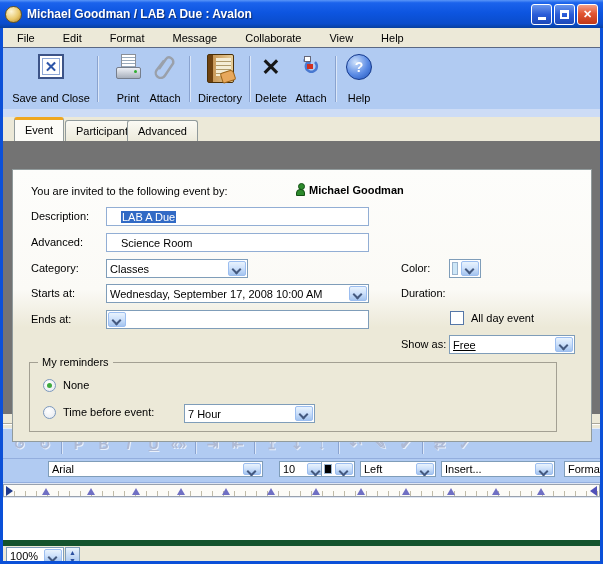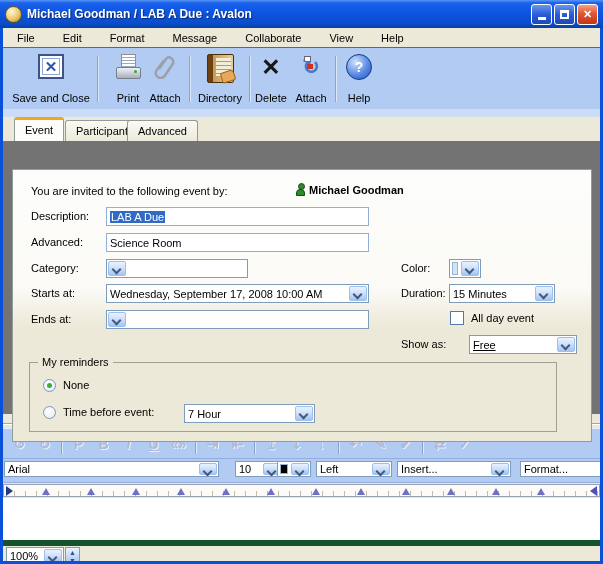--- a/index.html
+++ b/index.html
@@ -51,21 +51,21 @@
   
   .tabzone{position:absolute;left:3px;right:3px;top:117px;height:24px;background:#ece9d8;z-index:3;}
   .tab{position:absolute;bottom:0;height:21px;line-height:20px;padding:0 10px;background:linear-gradient(#fbfaf4,#eceadb);
     border:1px solid #919b9c;border-bottom:none;border-radius:3px 3px 0 0;box-sizing:border-box;}
   .tab.active{height:24px;line-height:21px;background:#fcfcf8;border-top:3px solid #efa71f;z-index:4;}
   
   .panel{position:absolute;left:12px;top:141px;width:580px;height:273px;border:1px solid #919b9c;box-sizing:border-box;
     background:linear-gradient(180deg,#fdfdfb 0%,#fbfaf6 44%,#ece9d8 58%,#ece9d8 100%);z-index:2;margin-top:28px;}
   .flabel{position:absolute;white-space:nowrap;}
   .tinput{position:absolute;height:19px;background:#fff;border:1px solid #92aed4;box-sizing:border-box;
-    display:flex;align-items:center;padding:0 3px;white-space:nowrap;overflow:hidden;}
+    display:flex;align-items:center;padding:0 14px;white-space:nowrap;overflow:hidden;}
   .sel{background:#316ac5;color:#fff;padding:0 1px;}
   .combo{position:absolute;height:19px;background:#fff;border:1px solid #7f9db9;box-sizing:border-box;display:flex;align-items:stretch;overflow:hidden;}
   .ctxt{flex:1;display:flex;align-items:center;padding:0 3px;white-space:nowrap;overflow:hidden;}
   .arw{width:16px;margin:1px;background:linear-gradient(180deg,#e9f3fd,#cfe2fb 45%,#a4c4ef);border:1px solid #9cbef0;border-radius:2px;position:relative;flex:none;}
   .arw::after{content:"";position:absolute;left:4px;top:4px;width:5px;height:5px;border-right:2px solid #44597f;border-bottom:2px solid #44597f;transform:rotate(45deg);}
   .swatch{flex:1;margin:2px;border:1px solid #9ab4cf;}
   .cbx{position:absolute;width:14px;height:14px;background:#fff;border:1px solid #5577a8;box-sizing:border-box;}
   .radio{position:absolute;width:13px;height:13px;border-radius:50%;background:radial-gradient(circle at 40% 35%,#fff,#e4e8ee);border:1px solid #7b98bd;box-sizing:border-box;}
   .radio.sel-on::after{content:"";position:absolute;left:3px;top:3px;width:5px;height:5px;border-radius:50%;background:#3faa3f;}
   .fs{position:absolute;left:16px;top:192px;width:528px;height:70px;border:1px solid #a3a093;box-sizing:border-box;}
@@ -77,21 +77,21 @@
   .splitter{position:absolute;left:3px;right:3px;top:414px;height:14px;background:#ece9d8;}
   .groove{position:absolute;left:0;right:0;top:9px;height:1px;background:#aaa79a;box-shadow:0 1px 0 #fff;}
   .sp-arrow{position:absolute;left:297px;top:3px;width:0;height:0;border-left:5px solid transparent;border-right:5px solid transparent;border-bottom:6px solid #5a6a72;}
   
   .fmtbar{position:absolute;left:3px;right:3px;top:428px;height:30px;background:#b1cbf2;border-top:1px solid #e4edfb;
     display:flex;align-items:center;padding:0 4px;box-sizing:border-box;}
   .fic{width:25px;text-align:center;font-size:14px;font-weight:bold;color:#aeb9d4;text-shadow:1px 1px 0 #e9f0fb;cursor:default;}
   .fsep{width:1px;height:20px;background:#8aa3cf;box-shadow:1px 0 0 #dce7f8;margin:0 4px;flex:none;}
   
   .fontbar{position:absolute;left:3px;right:3px;top:458px;height:25px;background:#b1cbf2;border-top:1px solid #93aede;border-bottom:1px solid #93aede;box-sizing:border-box;}
-  .fontbar .combo{top:2px;height:16px;}
+  .fontbar .combo{top:2px;height:16px;margin-left:44px;}
   
   .rulerzone{position:absolute;left:3px;right:3px;top:483px;height:15px;background:#dfe6f2;}
   .ruler{position:absolute;left:0;right:0;top:1px;height:13px;background:#fcfbf7;border:1px solid #98a1ae;box-sizing:border-box;
     background-image:repeating-linear-gradient(to right,transparent 0,transparent 10px,#c0bba8 10px,#c0bba8 11px);
     background-size:100% 5px;background-position:0 100%;background-repeat:no-repeat;}
   .tabstop{position:absolute;bottom:1px;width:0;height:0;border-left:4px solid transparent;border-right:4px solid transparent;border-bottom:7px solid #6f6fc4;}
   .rmark-l{position:absolute;left:2px;top:1px;width:0;height:0;border-top:5px solid transparent;border-bottom:5px solid transparent;border-left:7px solid #203a8c;}
   .rmark-r{position:absolute;right:2px;top:1px;width:0;height:0;border-top:5px solid transparent;border-bottom:5px solid transparent;border-right:7px solid #5050b8;}
   
   .docbody{position:absolute;left:3px;right:3px;top:498px;height:42px;background:#fff;}
@@ -191,48 +191,45 @@
       <span class="sel">LAB A Due</span>
     </div>
 
     <span class="flabel" style="left:18px;top:66px;">Advanced:</span>
     <div class="tinput" style="left:93px;top:63px;width:263px;">
       <span>Science Room</span>
     </div>
 
     <span class="flabel" style="left:18px;top:92px;">Category:</span>
     <div class="combo" style="left:93px;top:89px;width:142px;">
+      <span class="ctxt">Classes</span>
         <span class="arw"></span>
     </div>
     <span class="flabel" style="left:388px;top:92px;">Color:</span>
     <div class="combo" style="left:436px;top:89px;width:32px;">
       <span class="swatch" style="background:#cde6f7;"></span>
         <span class="arw"></span>
     </div>
 
     <span class="flabel" style="left:18px;top:117px;">Starts at:</span>
     <div class="combo" style="left:93px;top:114px;width:263px;">
       <span class="ctxt">Wednesday, September 17, 2008 10:00 AM</span>
         <span class="arw"></span>
     </div>
     <span class="flabel" style="left:388px;top:117px;">Duration:</span>
-    <div class="combo" style="left:436px;top:114px;width:106px;">
-      <span class="ctxt">15 Minutes</span>
-        <span class="arw"></span>
-    </div>
 
     <span class="flabel" style="left:18px;top:143px;">Ends at:</span>
     <div class="combo" style="left:93px;top:140px;width:263px;">
         <span class="arw"></span>
     </div>
     <span class="cbx" style="left:437px;top:141px;"></span>
     <span class="flabel" style="left:458px;top:142px;">All day event</span>
 
     <span class="flabel" style="left:388px;top:168px;">Show as:</span>
-    <div class="combo" style="left:456px;top:165px;width:108px;text-decoration:underline;">
+    <div class="combo" style="left:436px;top:165px;width:126px;text-decoration:underline;">
       <span class="ctxt">Free</span>
         <span class="arw"></span>
     </div>
 
     <div class="fs">
       <span class="fs-legend">My reminders</span>
       <span class="radio sel-on" style="left:13px;top:16px;"></span>
       <span class="flabel" style="left:33px;top:16px;">None</span>
       <span class="radio" style="left:13px;top:43px;"></span>
       <span class="flabel" style="left:33px;top:43px;">Time before event:</span>

